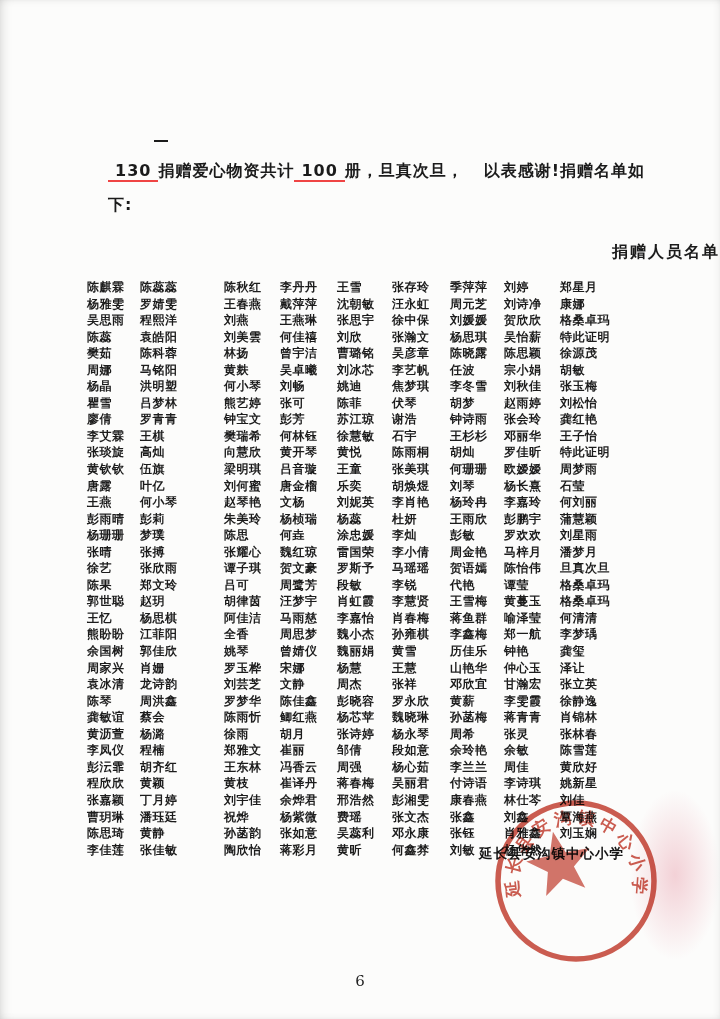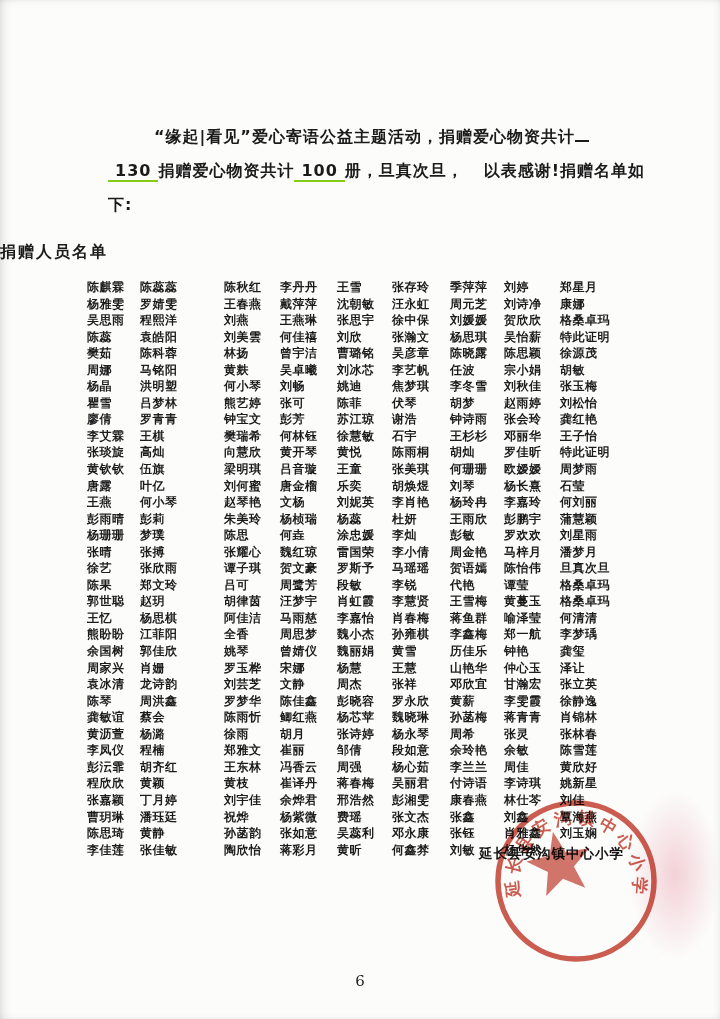--- a/index.html
+++ b/index.html
@@ -14,23 +14,23 @@
     box-shadow:inset 8px 0 14px -10px rgba(0,0,0,.25),
                inset -6px 0 12px -10px rgba(0,0,0,.18),
                inset 0 6px 12px -10px rgba(0,0,0,.15),
                inset 0 -6px 12px -10px rgba(0,0,0,.12);
   }
   .para{position:absolute;left:108px;top:120px;width:530px;
         font-size:16px;font-weight:bold;letter-spacing:1px;line-height:34px;}
   .pline{white-space:nowrap;}
   .indent{display:inline-block;width:46px;}
   .blank-ul{display:inline-block;width:14px;border-bottom:2px solid #1b1b1b;height:14px;}
-  .num-ul{border-bottom:2px solid #84cc16;padding:0 7px;}
+  .num-ul{border-bottom:2px solid #ef4444;padding:0 7px;}
   .gap{display:inline-block;width:20px;}
-  .list-title{position:absolute;left:0;top:242px;width:720px;text-align:left;
+  .list-title{position:absolute;left:0;top:242px;width:720px;text-align:right;
         font-size:16px;font-weight:bold;letter-spacing:2px;}
   .donor-grid{
     position:absolute;left:87px;top:279px;width:560px;
     display:grid;
     grid-template-columns:53px 84px 56px 57px 55px 58px 54px 56px 72px;
     grid-auto-rows:16.55px;
   }
   .cell{font-size:12px;font-weight:bold;letter-spacing:.5px;white-space:nowrap;
         color:#1c1c1c;}
   .school-line{position:absolute;left:479px;top:845px;font-size:13.5px;
@@ -41,21 +41,21 @@
         pointer-events:none;}
   .page-number{position:absolute;left:0;top:972px;width:720px;text-align:center;
         font-family:"DejaVu Serif",serif;font-size:15px;color:#222;}
 </style>
 </head>
 <body>
 
 <div class="scan-frame"></div>
 
 <div class="para">
-  <div class="pline"><span class="indent"></span><span>“缘起|看见”爱心寄语公益主题活动，捐赠爱心物资共计</span><span class="blank-ul"></span></div>
+  <div class="pline"><span class="indent"></span><span class="blank-ul"></span></div>
   <div class="pline"><span class="num-ul">130</span><span>捐赠爱心物资共计</span><span class="num-ul">100</span><span>册，旦真次旦，</span><span class="gap"></span><span>以表感谢!捐赠名单如</span></div>
   <div class="pline"><span>下:</span></div>
 </div>
 
 <div class="list-title">捐赠人员名单</div>
 
 <div class="donor-grid">
     <span class="cell">陈麒霖</span>
     <span class="cell">陈蕊蕊</span>
     <span class="cell">陈秋红</span>

